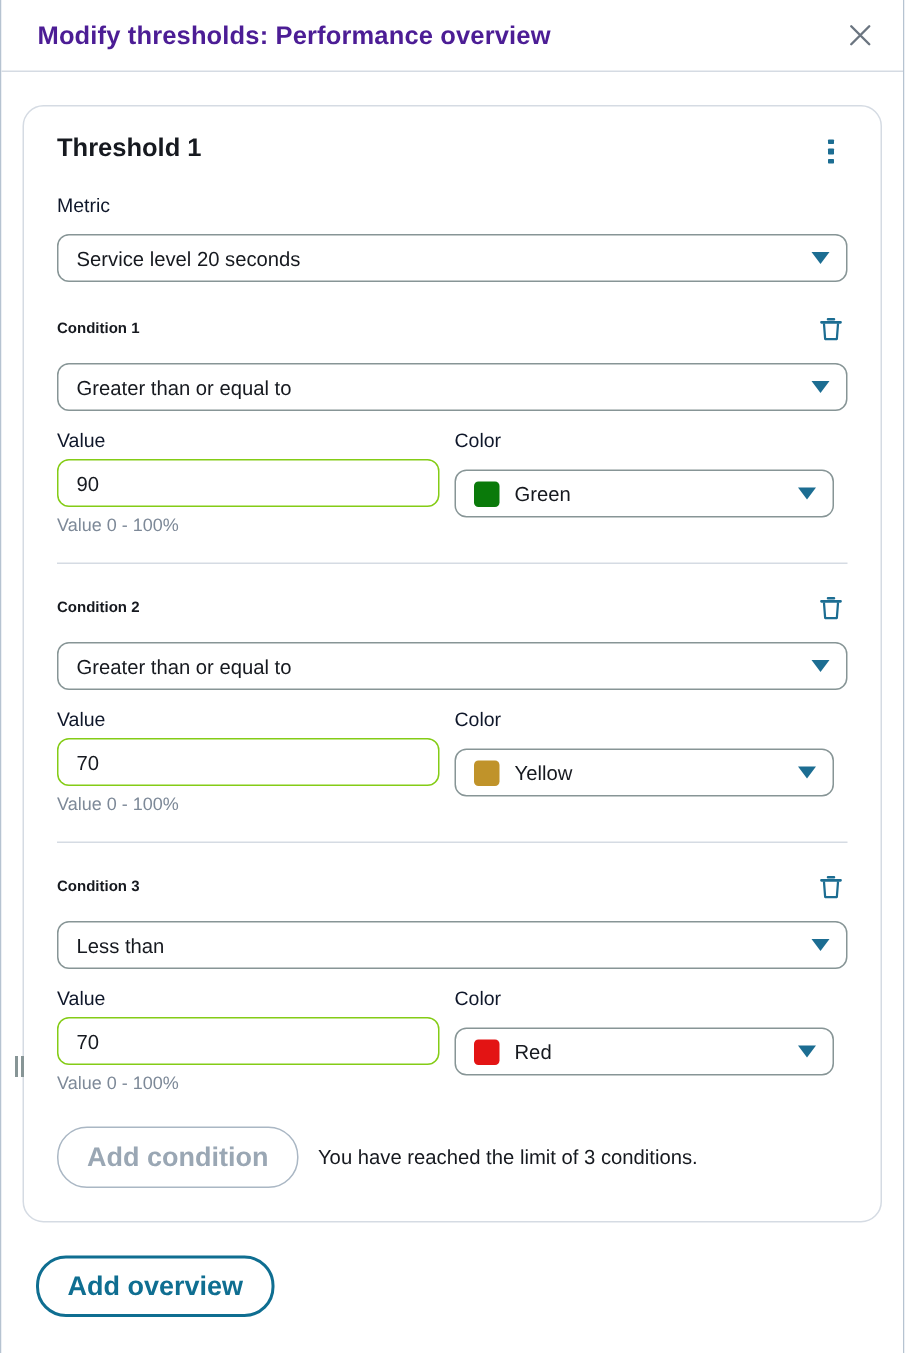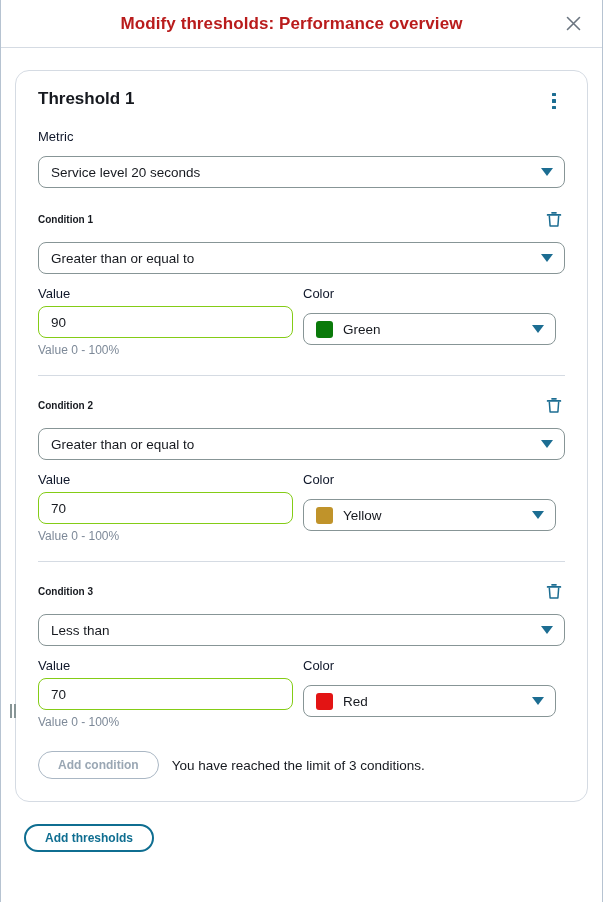--- a/index.html
+++ b/index.html
@@ -30,24 +30,23 @@
     min-height: 48px;
     border-bottom: 1px solid #d5dbe3;
     display: flex;
     align-items: center;
     padding: 0 14px 0 24px;
     background: #ffffff;
   }
   .panel-title {
     font-size: 17px;
     font-weight: bold;
-    color: #b91c1c;
+    color: #4c1d95;
     letter-spacing: 0.1px;
     flex: 1;
-    text-align: center;
   }
   .close-btn {
     width: 30px;
     height: 30px;
     display: flex;
     align-items: center;
     justify-content: center;
     cursor: pointer;
     border-radius: 2px;
   }
@@ -224,25 +223,25 @@
     margin: 18px 0 16px 0;
   }
 
   
   .btn-row {
     display: flex;
     align-items: center;
     margin-top: 22px;
   }
   .btn-outline {
-    height: 28px;
+    height: 41px;
     padding: 0 19px;
     border-radius: 20px;
     background: #ffffff;
-    font-size: 12px;
+    font-size: 18px;
     font-weight: bold;
     font-family: "Liberation Sans", sans-serif;
     cursor: pointer;
     display: inline-flex;
     align-items: center;
     justify-content: center;
     white-space: nowrap;
   }
   .btn-outline.enabled {
     border: 2px solid #0f6e91;
@@ -416,19 +415,19 @@
 
       <div class="btn-row">
         <button class="btn-outline disabled" disabled="">Add condition</button>
         <span class="btn-note">You have reached the limit of 3 conditions.</span>
       </div>
 
     </div>
 
     <div class="panel-footer" style="padding:22px 0 0 0;">
       <div class="footer-row">
-        <button class="btn-outline enabled">Add thresholds</button>
+        <button class="btn-outline enabled">Add overview</button>
       </div>
     </div>
 
   </div>
 
 </div>
 
 </body></html>

